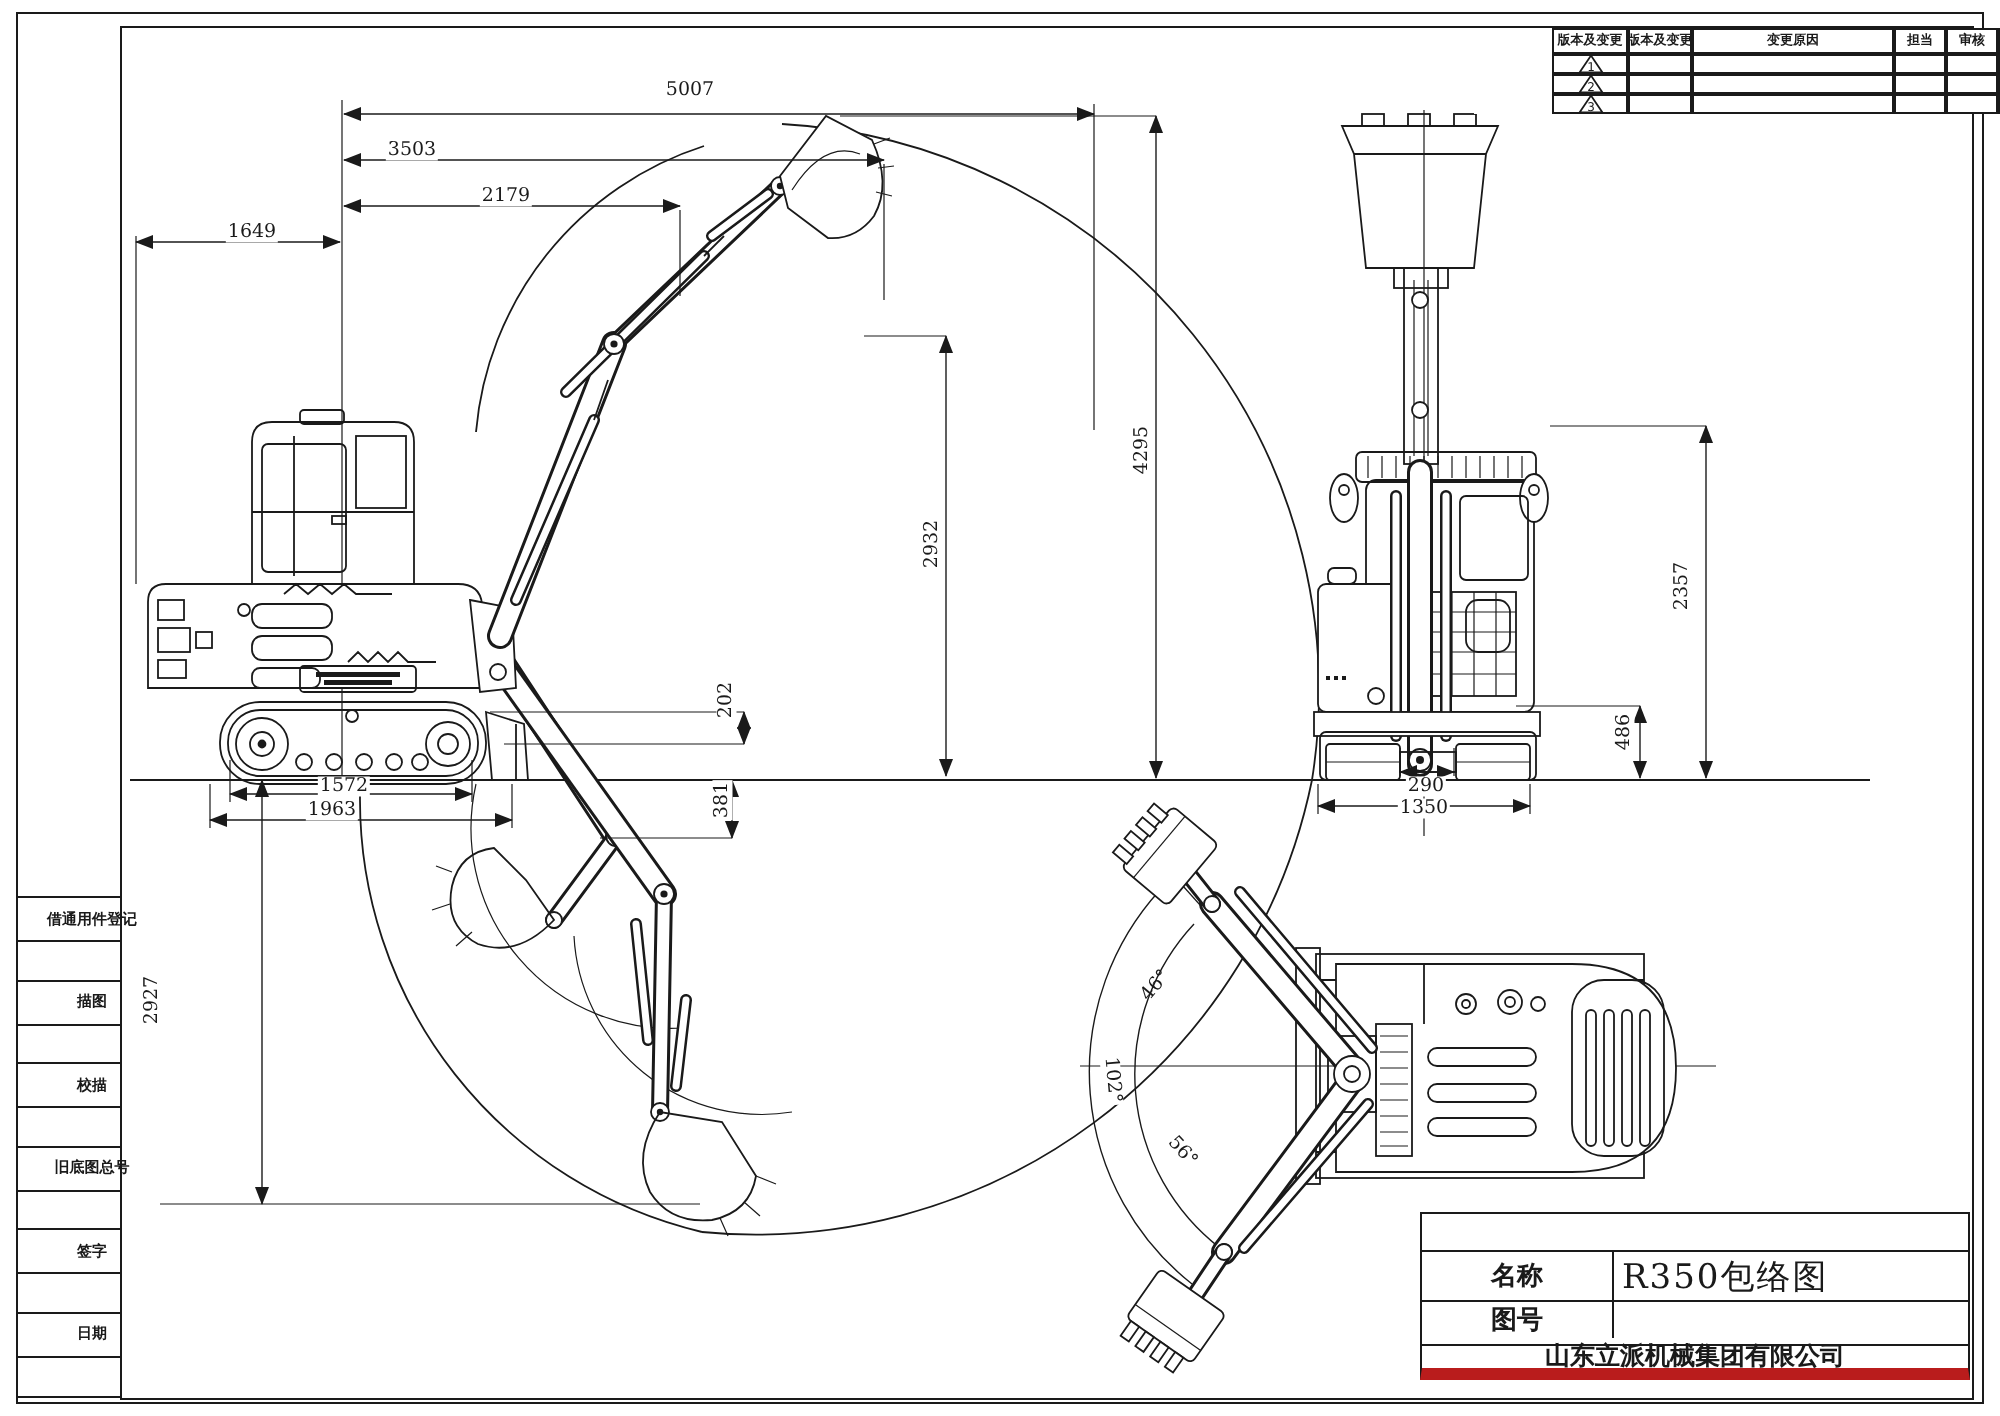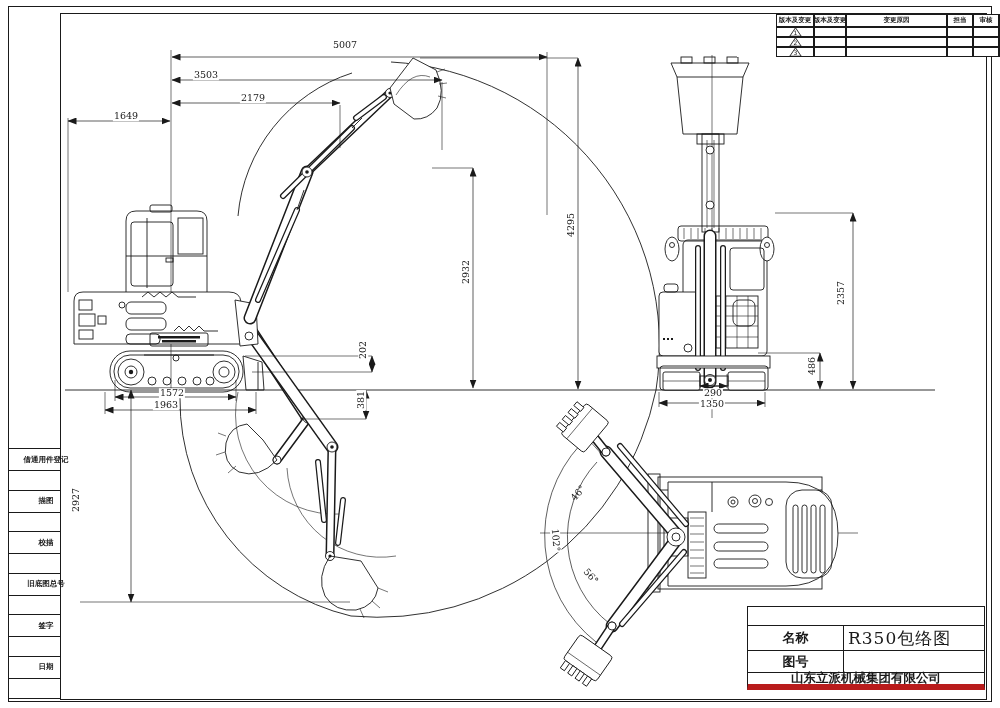--- a/index.html
+++ b/index.html
@@ -17,29 +17,29 @@
 
   
   .rev-table{position:absolute;left:737px;top:14px;display:grid;
     grid-template-columns:38px 32px 101px 26px 26px 25px;background:#fff;padding-left:39px;}
   .rt-cell{box-sizing:border-box;border:0.5px solid #1a1a1a;display:flex;align-items:center;justify-content:center;
     font-size:6.5px;font-weight:bold;height:13px;overflow:hidden;white-space:nowrap;}
   .rt-row{height:10px;font-weight:normal;}
 
   
   .title-block{position:absolute;left:710px;top:606px;width:275px;background:#fff;}
-  .tb-row{box-sizing:border-box;display:flex;border:1px solid #1a1a1a;border-bottom:none;margin-left:37px;}
+  .tb-row{box-sizing:border-box;display:flex;border:1px solid #1a1a1a;border-bottom:none;}
   .tb-row:last-child{border-bottom:6px solid #b91c1c;}
   .tb-empty{height:19px;}
   .tb-label{box-sizing:border-box;width:96px;border-right:1px solid #1a1a1a;display:flex;align-items:center;justify-content:center;
     font-size:13px;font-weight:bold;}
   .tb-value{flex:1;display:flex;align-items:center;padding-left:4px;font-family:"DejaVu Serif",serif;
     font-size:17px;letter-spacing:1px;white-space:nowrap;}
   .tb-name{height:25px;}
-  .tb-no{height:22px;}
+  .tb-no{height:22px;flex-direction:column;}
   .tb-company{height:18px;display:flex;align-items:center;justify-content:center;font-size:12.5px;font-weight:bold;}
 
   
   .dlab{position:absolute;transform:translate(-50%,-50%);font-family:"DejaVu Serif",serif;font-size:9.5px;
     background:#fff;line-height:1;padding:0 1px;white-space:nowrap;}
   .dlab.r90{transform:translate(-50%,-50%) rotate(-90deg);}
   .dlab.a46{transform:translate(-50%,-50%) rotate(-50deg);background:transparent;}
   .dlab.a102{transform:translate(-50%,-50%) rotate(85deg);}
   .dlab.a56{transform:translate(-50%,-50%) rotate(48deg);background:transparent;}
 

